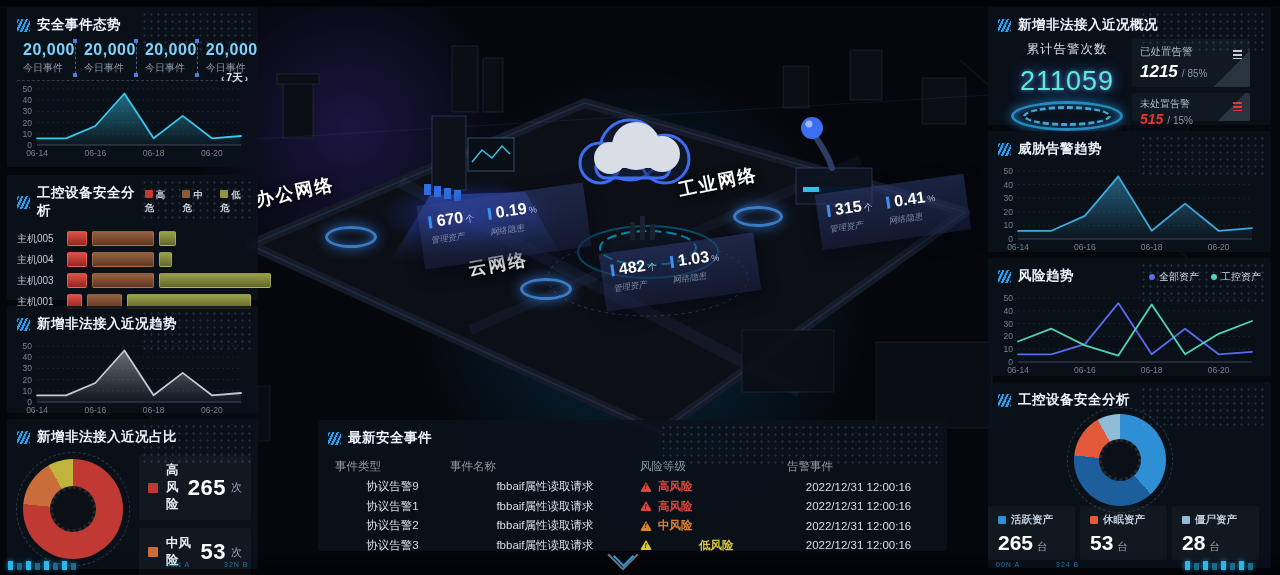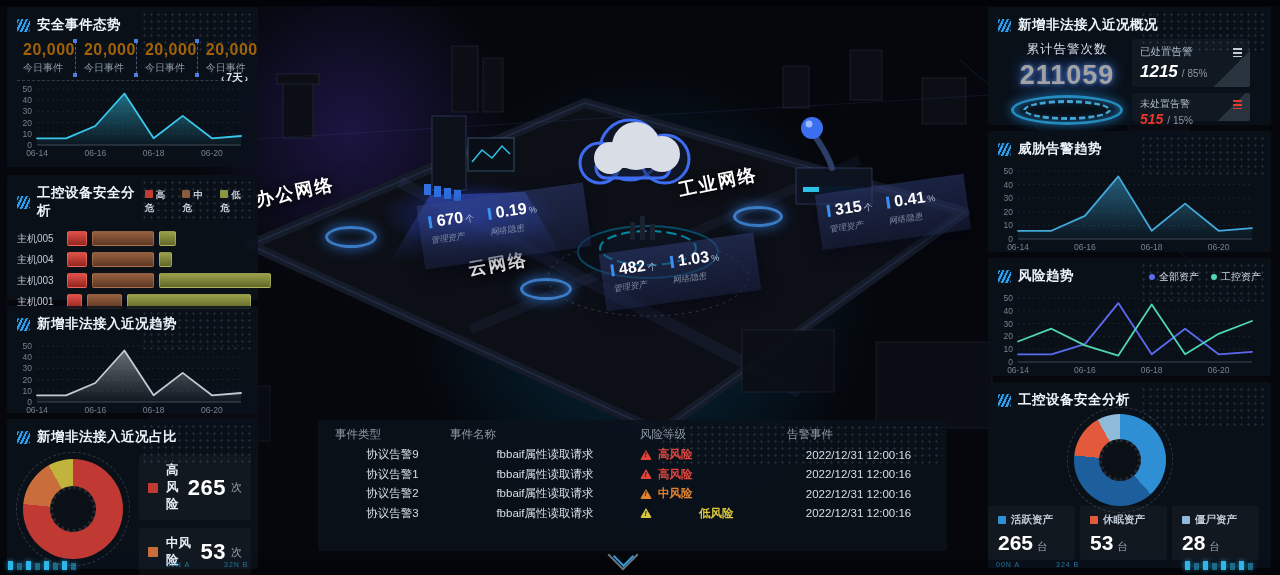--- a/index.html
+++ b/index.html
@@ -14,21 +14,21 @@
   .panel{position:absolute;background:rgba(11,17,27,0.86);z-index:2;border-radius:2px;}
   .panel::after{content:'';position:absolute;top:4px;right:4px;width:45%;height:44px;pointer-events:none;
        background:radial-gradient(rgba(150,170,190,0.16) 1px,transparent 1.2px);background-size:7px 7px;}
   .ptitle{display:flex;align-items:center;gap:7px;padding:9px 10px 5px;font-size:13.5px;font-weight:bold;
        color:#ecf3fb;letter-spacing:0.5px;position:relative;z-index:1;}
   .ticon{width:13px;height:13px;border-radius:2px;flex:0 0 13px;
        background:repeating-linear-gradient(115deg,#2e9ef0 0 2px,rgba(46,158,240,0.12) 2px 4px);}
   
   .stats{display:flex;align-items:center;padding:2px 8px 4px;}
   .stat{flex:1;text-align:left;padding-left:8px;}
-  .stat .v{font-size:16px;font-weight:bold;color:#a16207;letter-spacing:0.5px;}
+  .stat .v{font-size:16px;font-weight:bold;color:#7dd3fc;letter-spacing:0.5px;}
   .stat .l{font-size:10px;color:#8d9aa8;margin-top:2px;}
   .vsep{width:0;height:32px;border-left:1px dashed rgba(130,155,190,0.55);position:relative;}
   .vsep::before,.vsep::after{content:'';position:absolute;left:-2.5px;width:4px;height:4px;background:#4b7fe0;}
   .vsep::before{top:-3px;} .vsep::after{bottom:-3px;}
   .dash-sep{border-top:1px dashed rgba(200,215,235,0.22);margin:1px 10px 0;}
   .period{position:absolute;right:10px;top:64px;font-size:10.5px;color:#e2e9f1;font-weight:bold;
        display:flex;align-items:center;gap:2px;cursor:pointer;z-index:2;}
   .period .ar{color:#cfd9e6;font-size:10px;}
   .chart{padding:2px 4px 0 6px;}
   
@@ -57,30 +57,30 @@
   .thead{font-size:11.5px;color:#8d97a3;height:22px;margin-top:3px;}
   .trow{font-size:11.5px;color:#d9dfe6;height:19.5px;text-align:center;}
   .c1{width:115px;flex:0 0 115px;} .c2{width:190px;flex:0 0 190px;} .c3{width:147px;flex:0 0 147px;} .c4{flex:1;}
   .risk{display:flex;align-items:center;gap:6px;font-weight:bold;font-size:11.5px;}
   .tri{width:0;height:0;border-left:6px solid transparent;border-right:6px solid transparent;
        border-bottom:10px solid #e0453c;position:relative;border-radius:2px;}
   .tri::after{content:'!';position:absolute;left:-1.5px;top:1.5px;font-size:7px;color:#10141b;font-weight:bold;}
   
   .ov-left{position:absolute;left:10px;top:34px;width:138px;text-align:center;}
   .ov-lab{font-size:12.5px;color:#d5dde8;letter-spacing:1px;}
-  .ov-num{font-size:27px;font-weight:bold;color:#a3a3a3;letter-spacing:1px;margin-top:2px;
+  .ov-num{font-size:27px;font-weight:normal;color:#5eead4;letter-spacing:1px;margin-top:8px;
        text-shadow:0 0 14px rgba(70,130,255,0.9),0 0 4px rgba(120,180,255,0.6);}
   .ring{position:relative;width:112px;height:30px;margin:4px auto 0;}
   .ring .r1{position:absolute;inset:0;border-radius:50%;border:3px solid rgba(42,160,220,0.85);
        box-shadow:0 0 12px rgba(40,150,230,0.7),inset 0 0 10px rgba(40,150,230,0.6);}
   .ring .r2{position:absolute;inset:5px 12px;border-radius:50%;border:3px dashed rgba(80,200,255,0.8);}
   .obox{position:absolute;left:144px;width:118px;height:48px;background:rgba(120,145,170,0.07);border-radius:2px;
        padding:6px 8px 0;box-sizing:border-box;
        background-image:linear-gradient(135deg,transparent 78%,rgba(160,175,190,0.18) 78%);}
-  .obox .bl{font-size:10.5px;color:#aeb9c6;display:flex;justify-content:space-between;align-items:center;}
+  .obox .bl{font-size:10.5px;color:#aeb9c6;display:flex;justify-content:space-between;align-items:flex-end;}
   .obox .bv{font-size:17px;font-weight:bold;font-style:italic;color:#fff;margin-top:3px;}
   .obox .bp{font-size:10px;color:#8d97a3;font-style:normal;font-weight:normal;margin-left:4px;}
   .mini-ic{width:9px;height:9px;background:repeating-linear-gradient(180deg,#c6cdd6 0 2px,transparent 2px 4px);}
   .mini-ic.red{background:repeating-linear-gradient(180deg,#e8382e 0 2px,transparent 2px 4px);}
   
   .leg2{position:absolute;right:10px;top:12px;display:flex;gap:12px;font-size:10px;color:#cfd8e2;align-items:center;z-index:2;}
   .leg2 i{width:6px;height:6px;border-radius:50%;display:inline-block;margin-right:4px;}
   
   .acards{position:absolute;left:0;bottom:8px;display:flex;gap:5px;}
   .acard{width:87px;height:54px;background:rgba(255,255,255,0.035);border-radius:2px;padding:7px 0 0 10px;box-sizing:border-box;}
@@ -416,20 +416,24 @@
         <i style="background: rgb(201, 110, 59);"></i>
         <span class="lb">中风险</span>
         <span class="vl">53</span>
         <span class="un">次</span>
       </div>
 
   </div>
 </div>
 
 <div class="panel" style="left:318px;top:420px;width:629px;height:131px;">
+  <div class="ptitle">
+      <span class="ticon"></span>
+      <span>最新安全事件</span>
+    </div>
   <div class="thead">
     <span class="c1">事件类型</span>
       <span class="c2">事件名称</span>
       <span class="c3">风险等级</span>
       <span class="c4">告警事件</span>
   </div>
   <div class="trow">
     <span class="c1">协议告警9</span>
       <span class="c2">fbbaif属性读取请求</span>
     <span class="c3 risk">

